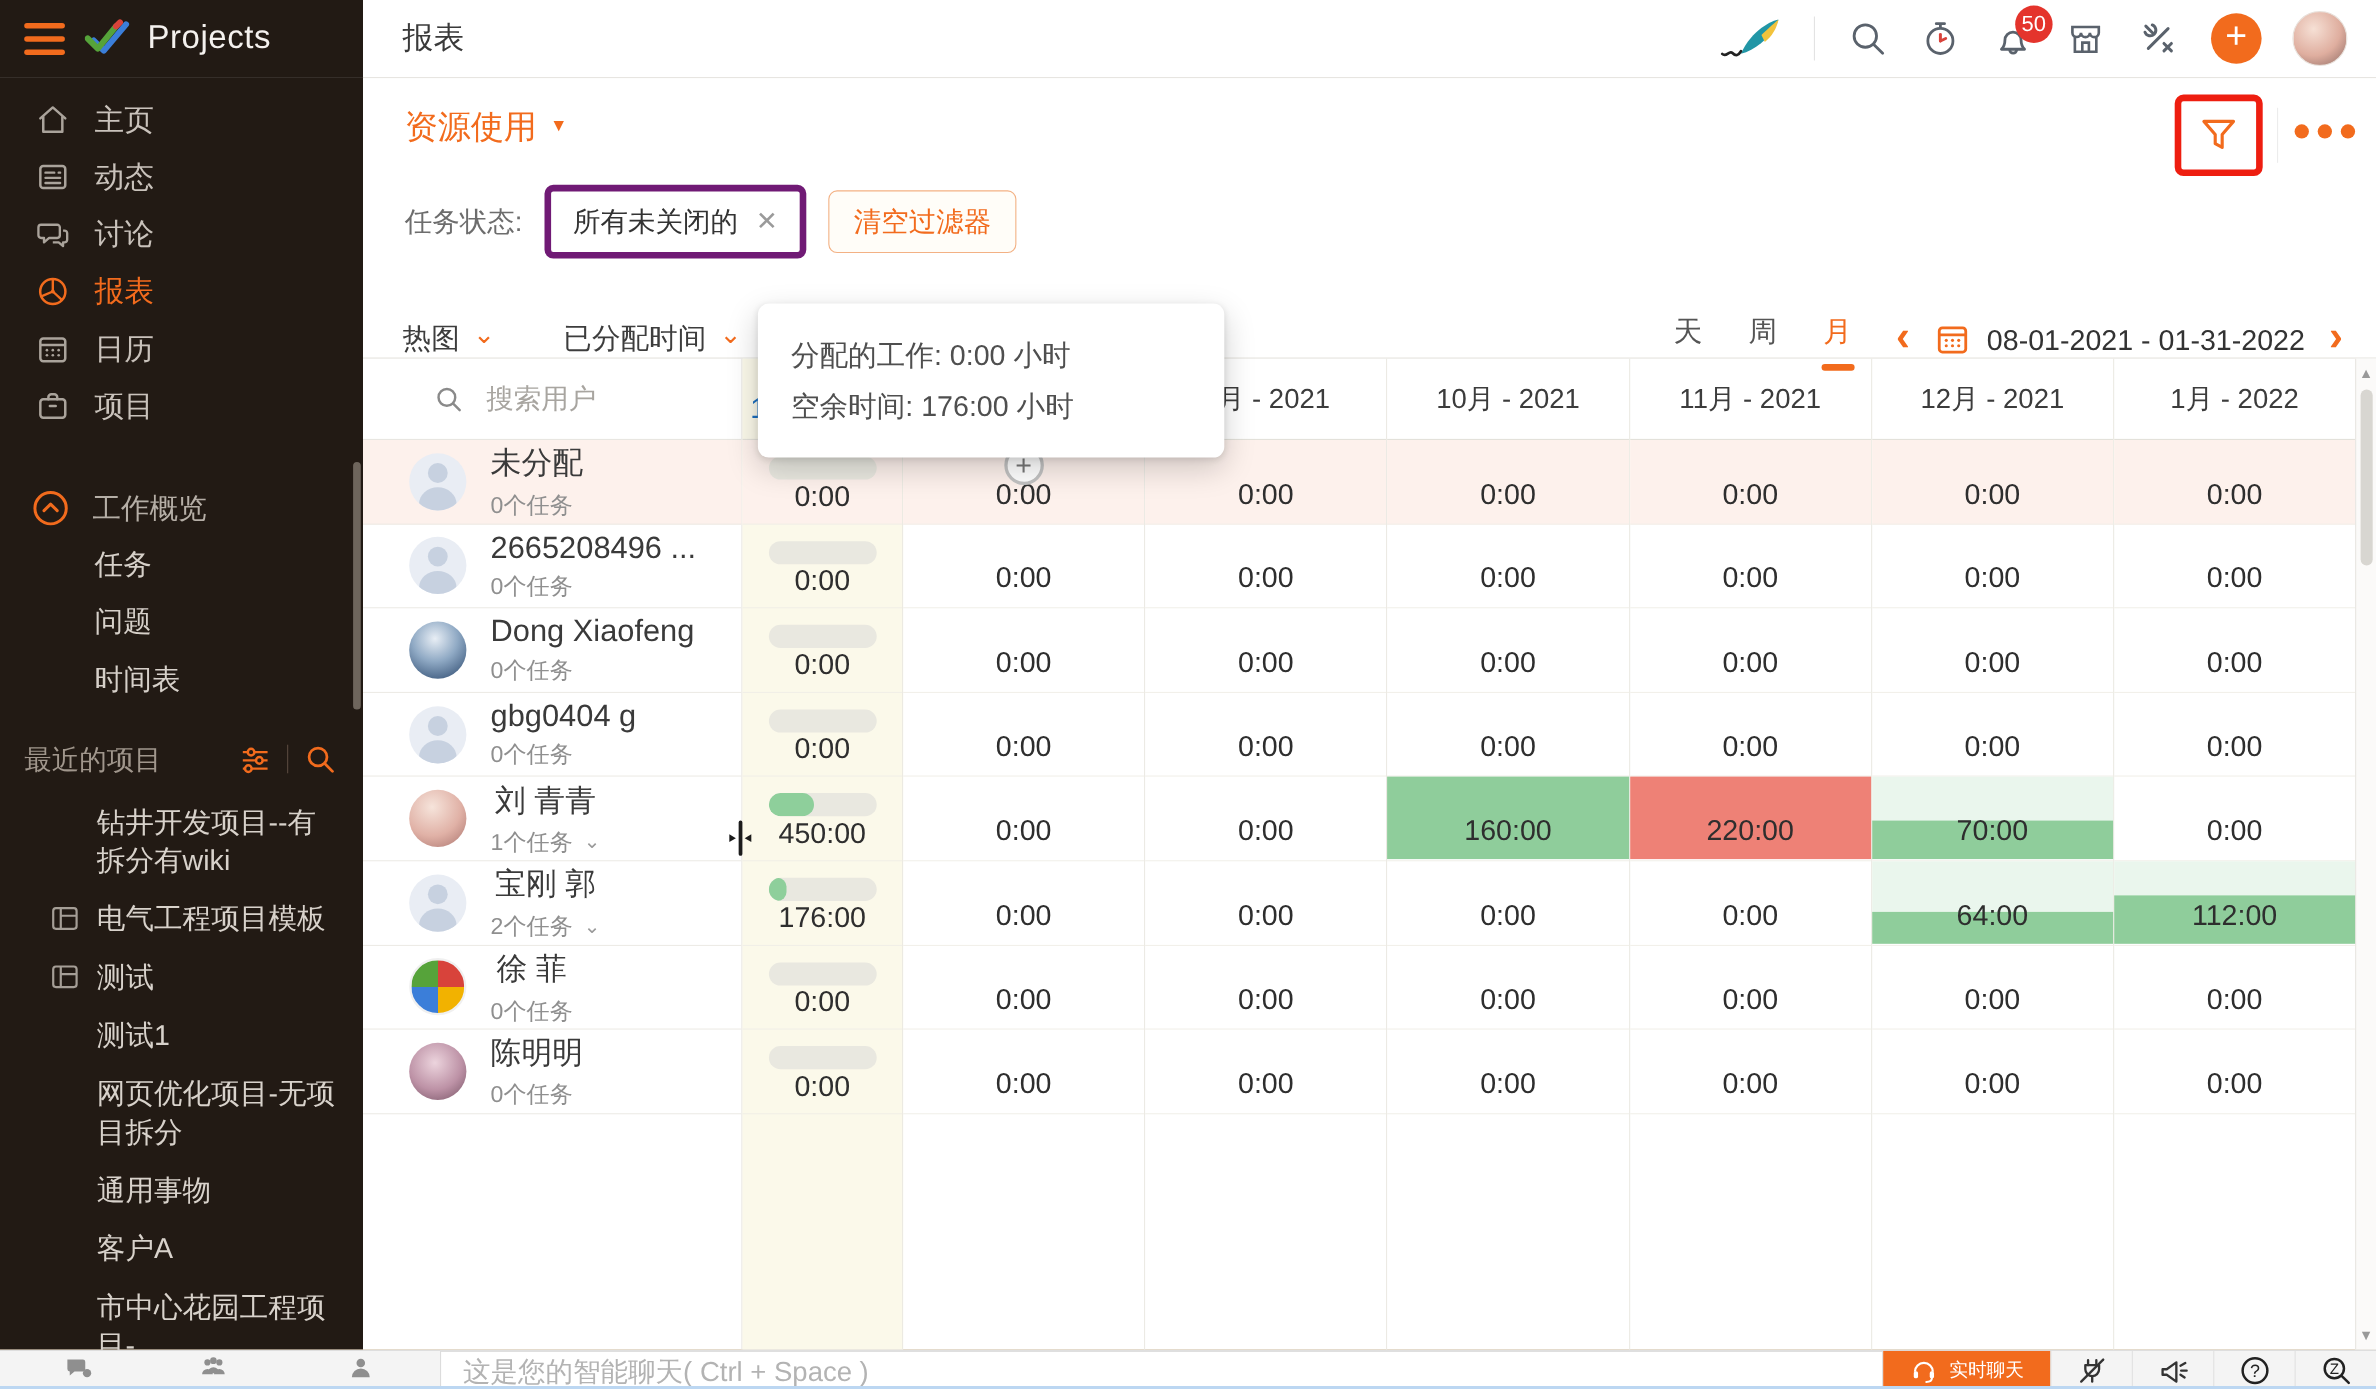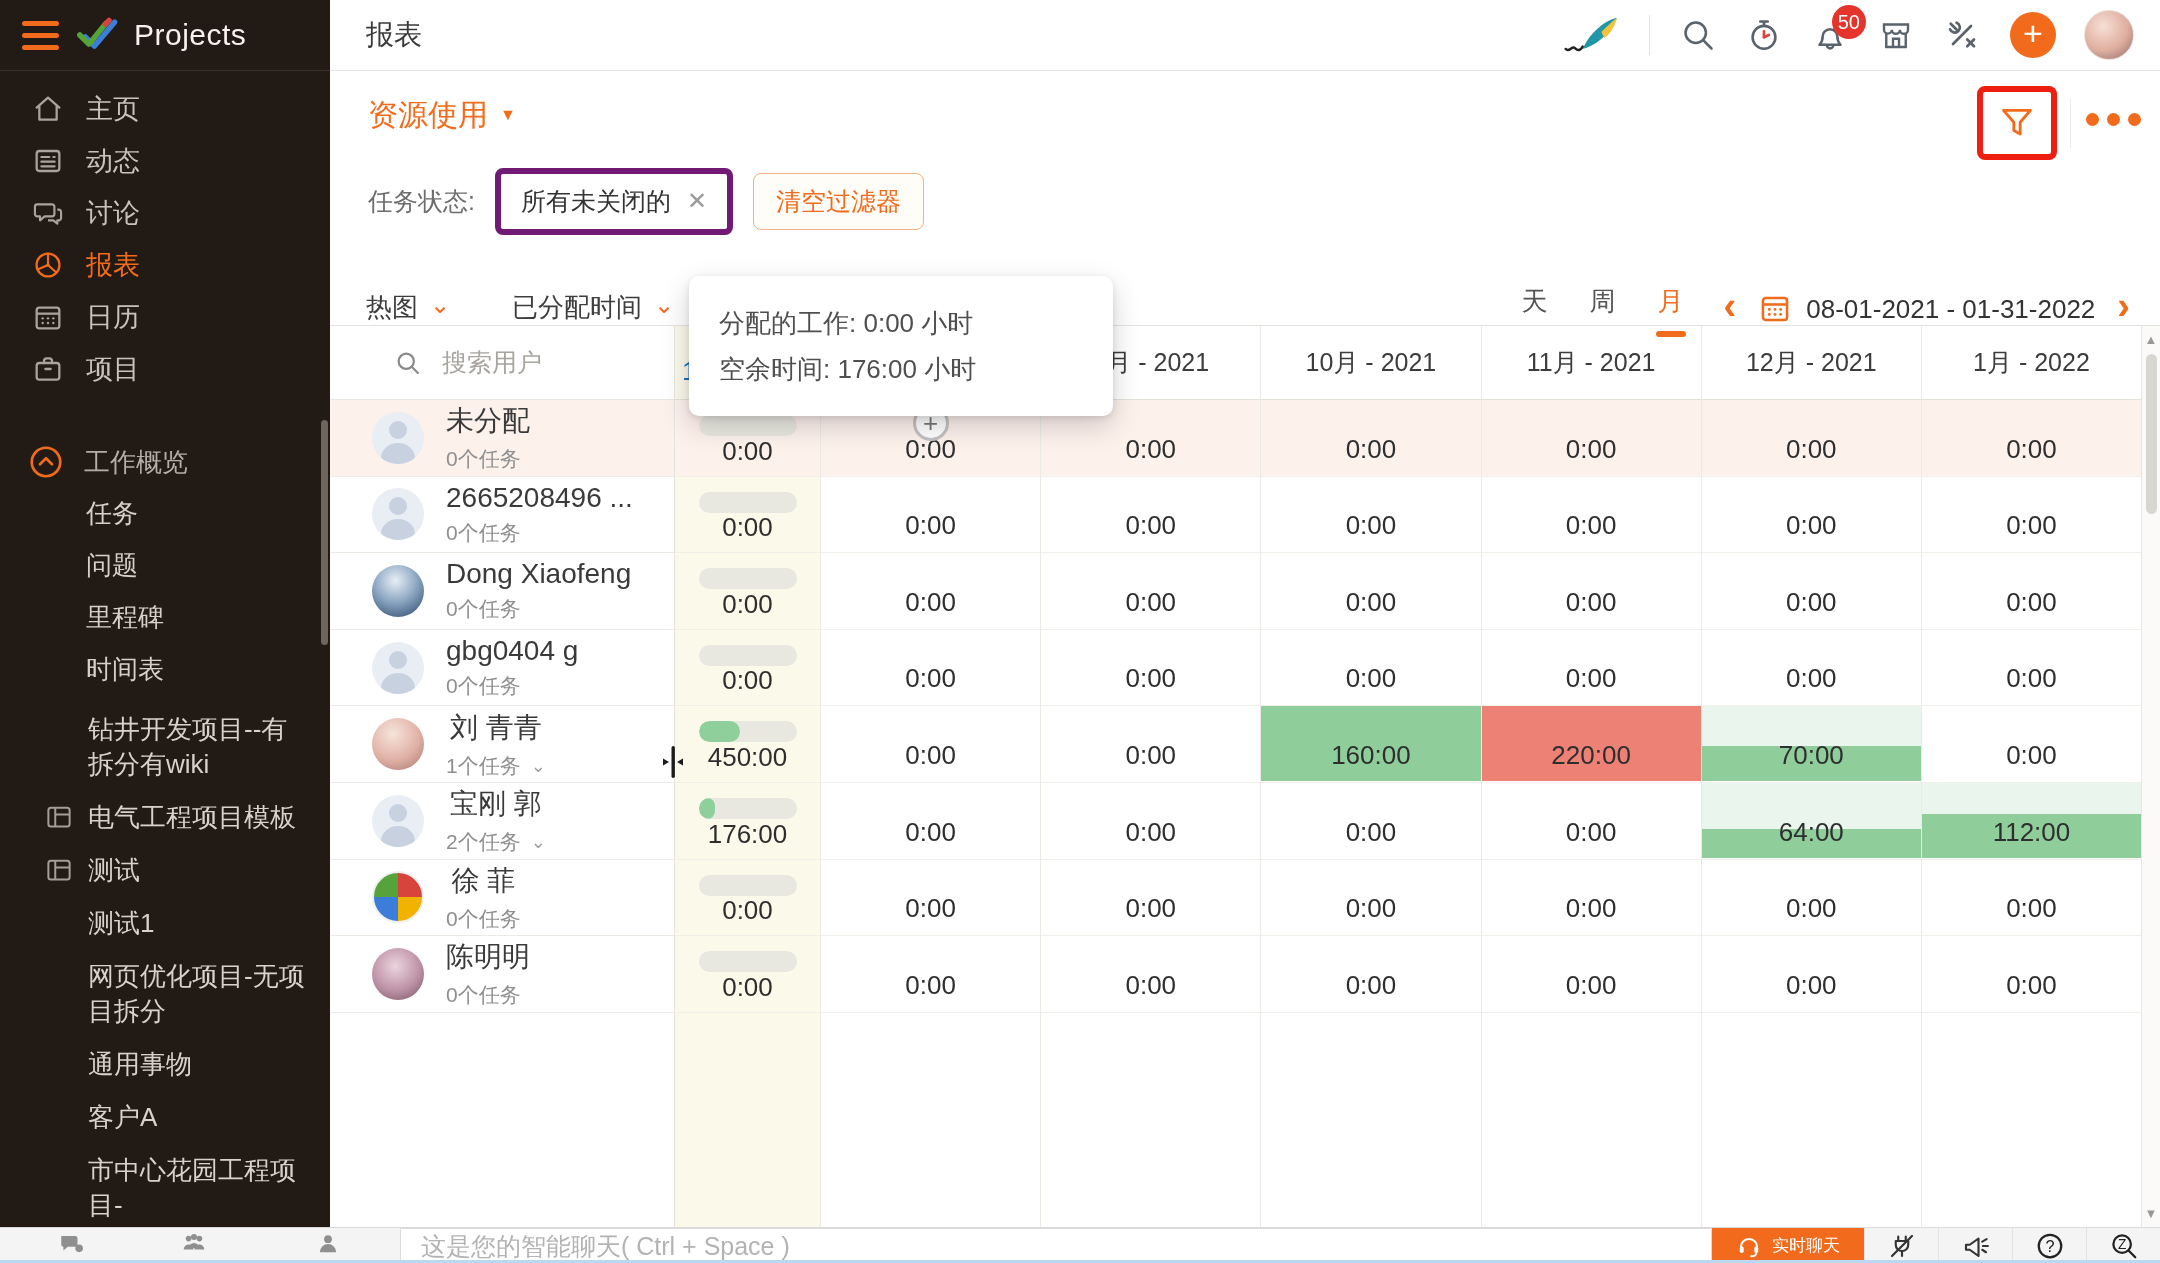--- a/index.html
+++ b/index.html
@@ -226,23 +226,39 @@
       <div class="work-header">
         <svg class="wicon" viewBox="0 0 24 24" fill="none">
           <circle cx="12" cy="12" r="9.5" stroke="currentColor" stroke-width="1.8"></circle>
           <polyline points="8,13.5 12,9.5 16,13.5" stroke="currentColor" stroke-width="1.8" stroke-linecap="round" stroke-linejoin="round"></polyline>
         </svg>
         <span>工作概览</span>
       </div>
       <div id="work-items">
           <div class="work-item">任务</div>
           <div class="work-item">问题</div>
-          <div class="work-item">里程碑</div>
           <div class="work-item">时间表</div>
         </div>
+      <div class="recent-header">
+        <span>最近的项目</span>
+        <span class="sp"></span>
+        <svg class="ricon" viewBox="0 0 24 24" fill="none">
+          <line x1="3" y1="7" x2="21" y2="7" stroke="currentColor" stroke-width="1.8"></line>
+            <circle cx="9" cy="7" r="2.4" fill="#221a14" stroke="currentColor" stroke-width="1.8"></circle>
+          <line x1="3" y1="13" x2="21" y2="13" stroke="currentColor" stroke-width="1.8"></line>
+            <circle cx="15" cy="13" r="2.4" fill="#221a14" stroke="currentColor" stroke-width="1.8"></circle>
+          <line x1="3" y1="19" x2="21" y2="19" stroke="currentColor" stroke-width="1.8"></line>
+            <circle cx="7" cy="19" r="2.4" fill="#221a14" stroke="currentColor" stroke-width="1.8"></circle>
+        </svg>
+        <span class="rdiv"></span>
+        <svg class="ricon" viewBox="0 0 24 24" fill="none">
+          <circle cx="10.5" cy="10.5" r="6.5" stroke="currentColor" stroke-width="2"></circle>
+            <line x1="15.5" y1="15.5" x2="21" y2="21" stroke="currentColor" stroke-width="2" stroke-linecap="round"></line>
+        </svg>
+      </div>
       <div class="recent-list" id="recent-list">
           <div class="recent-item">
             <span class="rlabel">钻井开发项目--有拆分有wiki</span>
           </div>
           <div class="recent-item">
             <span class="ticon">
               <svg viewBox="0 0 24 24" style="width:100%;height:100%">
                 <rect x="3.5" y="4.5" width="17" height="15" rx="2" stroke="currentColor" stroke-width="1.6" fill="none"></rect>
                 <path d="M9 4.5 V19.5 M9 10 H20.5" stroke="currentColor" stroke-width="1.6"></path>
               </svg>

